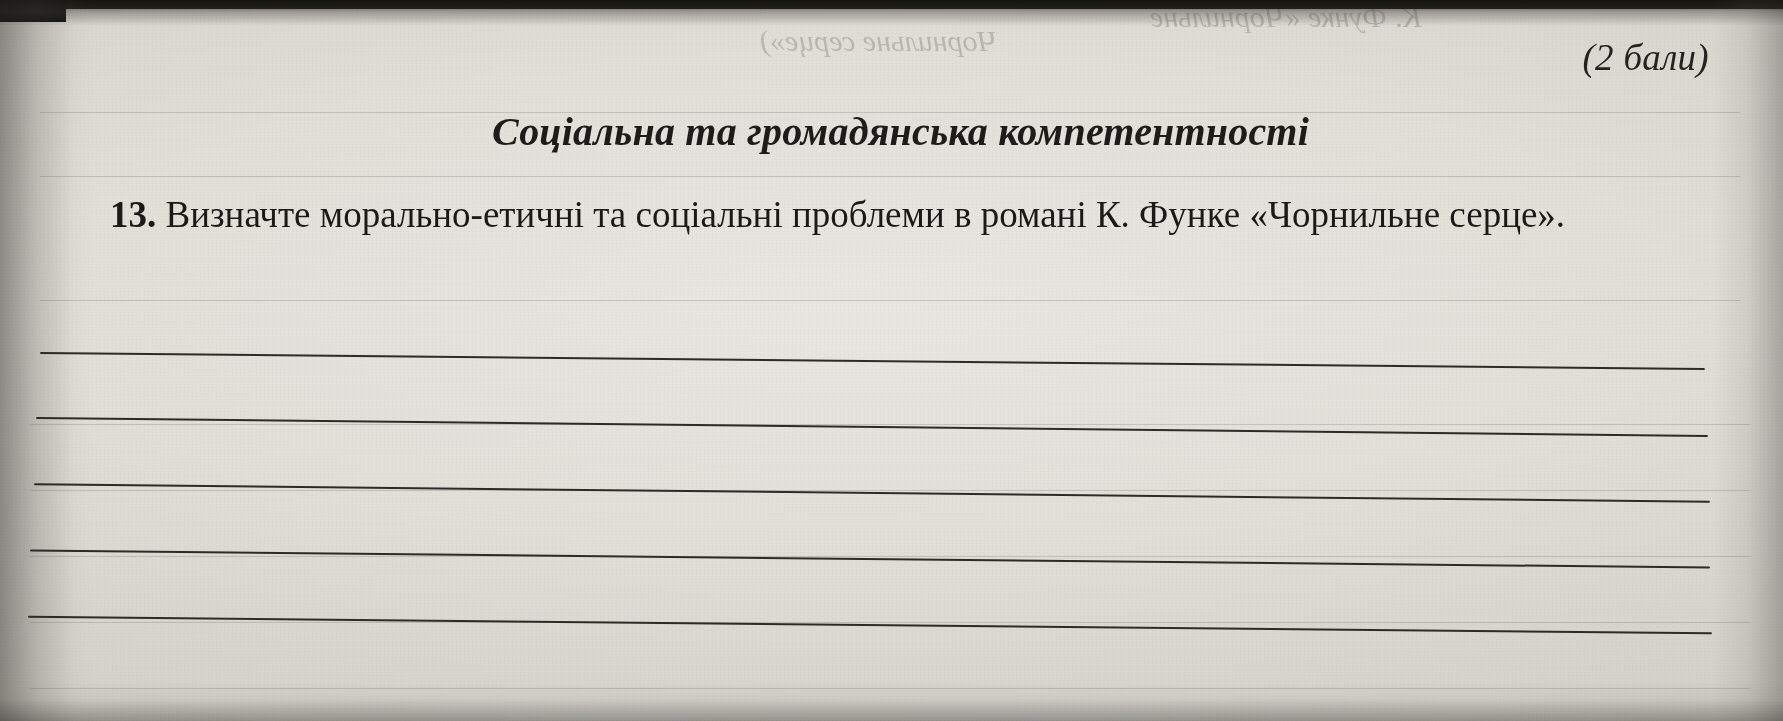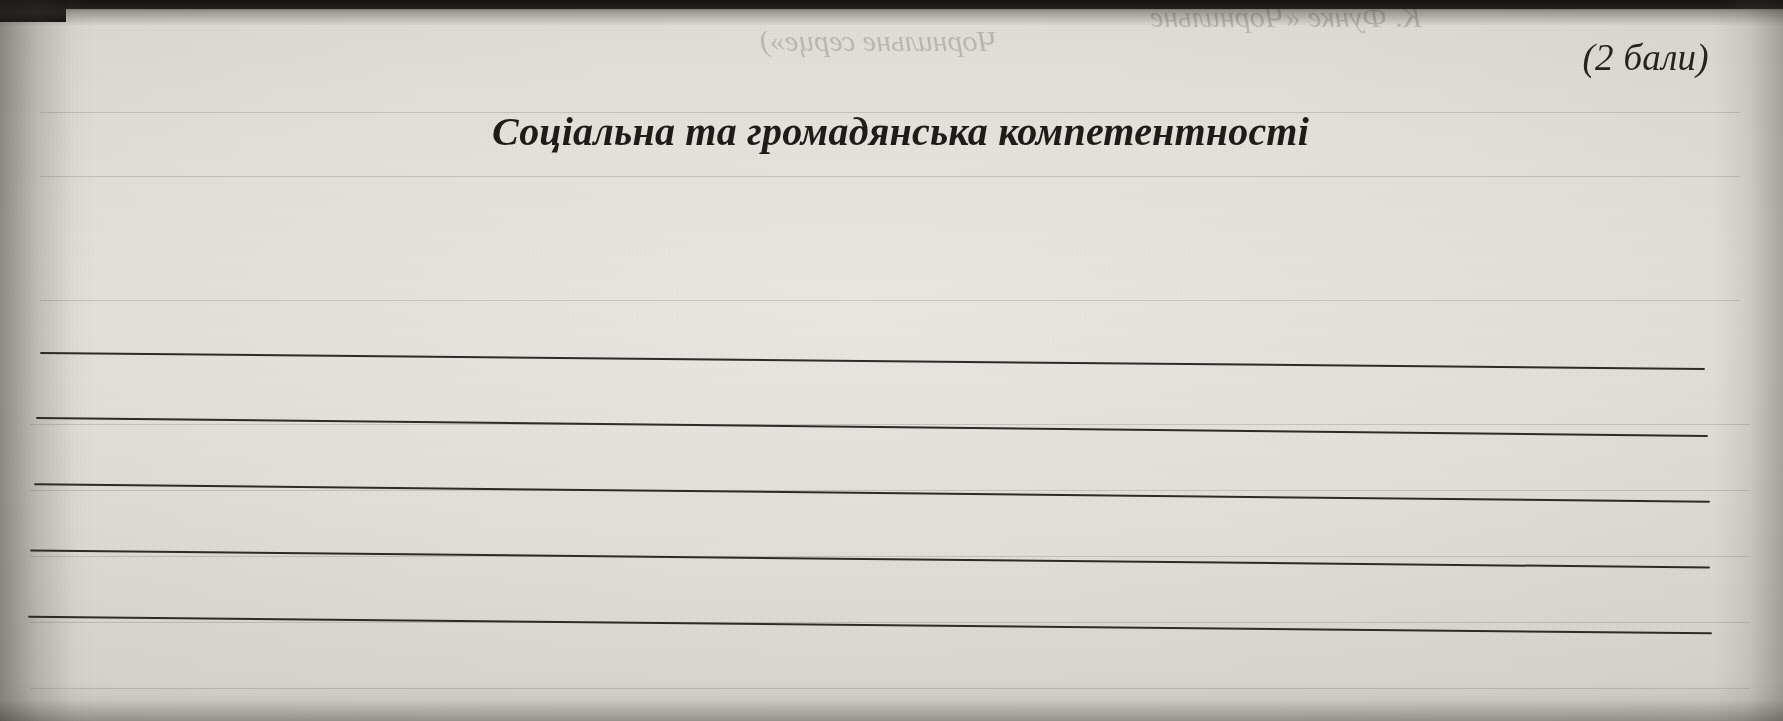--- a/index.html
+++ b/index.html
@@ -193,20 +193,24 @@
   <div class="scan-edge-topleft"></div>
   <div class="shadow-top"></div>
   <div class="shadow-left"></div>
   <div class="shadow-right"></div>
   <div class="shadow-bottom"></div>
 
   <div class="points">(2 бали)</div>
 
   <div class="section-title">Соціальна та громадянська компетентності</div>
 
+  <div class="question">
+    <span class="qnum">13.</span>
+    <span>Визначте морально-етичні та соціальні проблеми в романі К. Функе «Чорнильне серце».</span>
+  </div>
 
   <div class="answer-lines">
     <div class="answer-line" style="left:40px; top:0px; width:1665px; transform: rotate(0.55deg);"></div>
     <div class="answer-line" style="left:36px; top:66px; width:1672px; transform: rotate(0.62deg);"></div>
     <div class="answer-line" style="left:34px; top:132px; width:1676px; transform: rotate(0.60deg);"></div>
     <div class="answer-line" style="left:30px; top:198px; width:1680px; transform: rotate(0.58deg);"></div>
     <div class="answer-line" style="left:28px; top:264px; width:1684px; transform: rotate(0.56deg);"></div>
   </div>
 
 </div>

